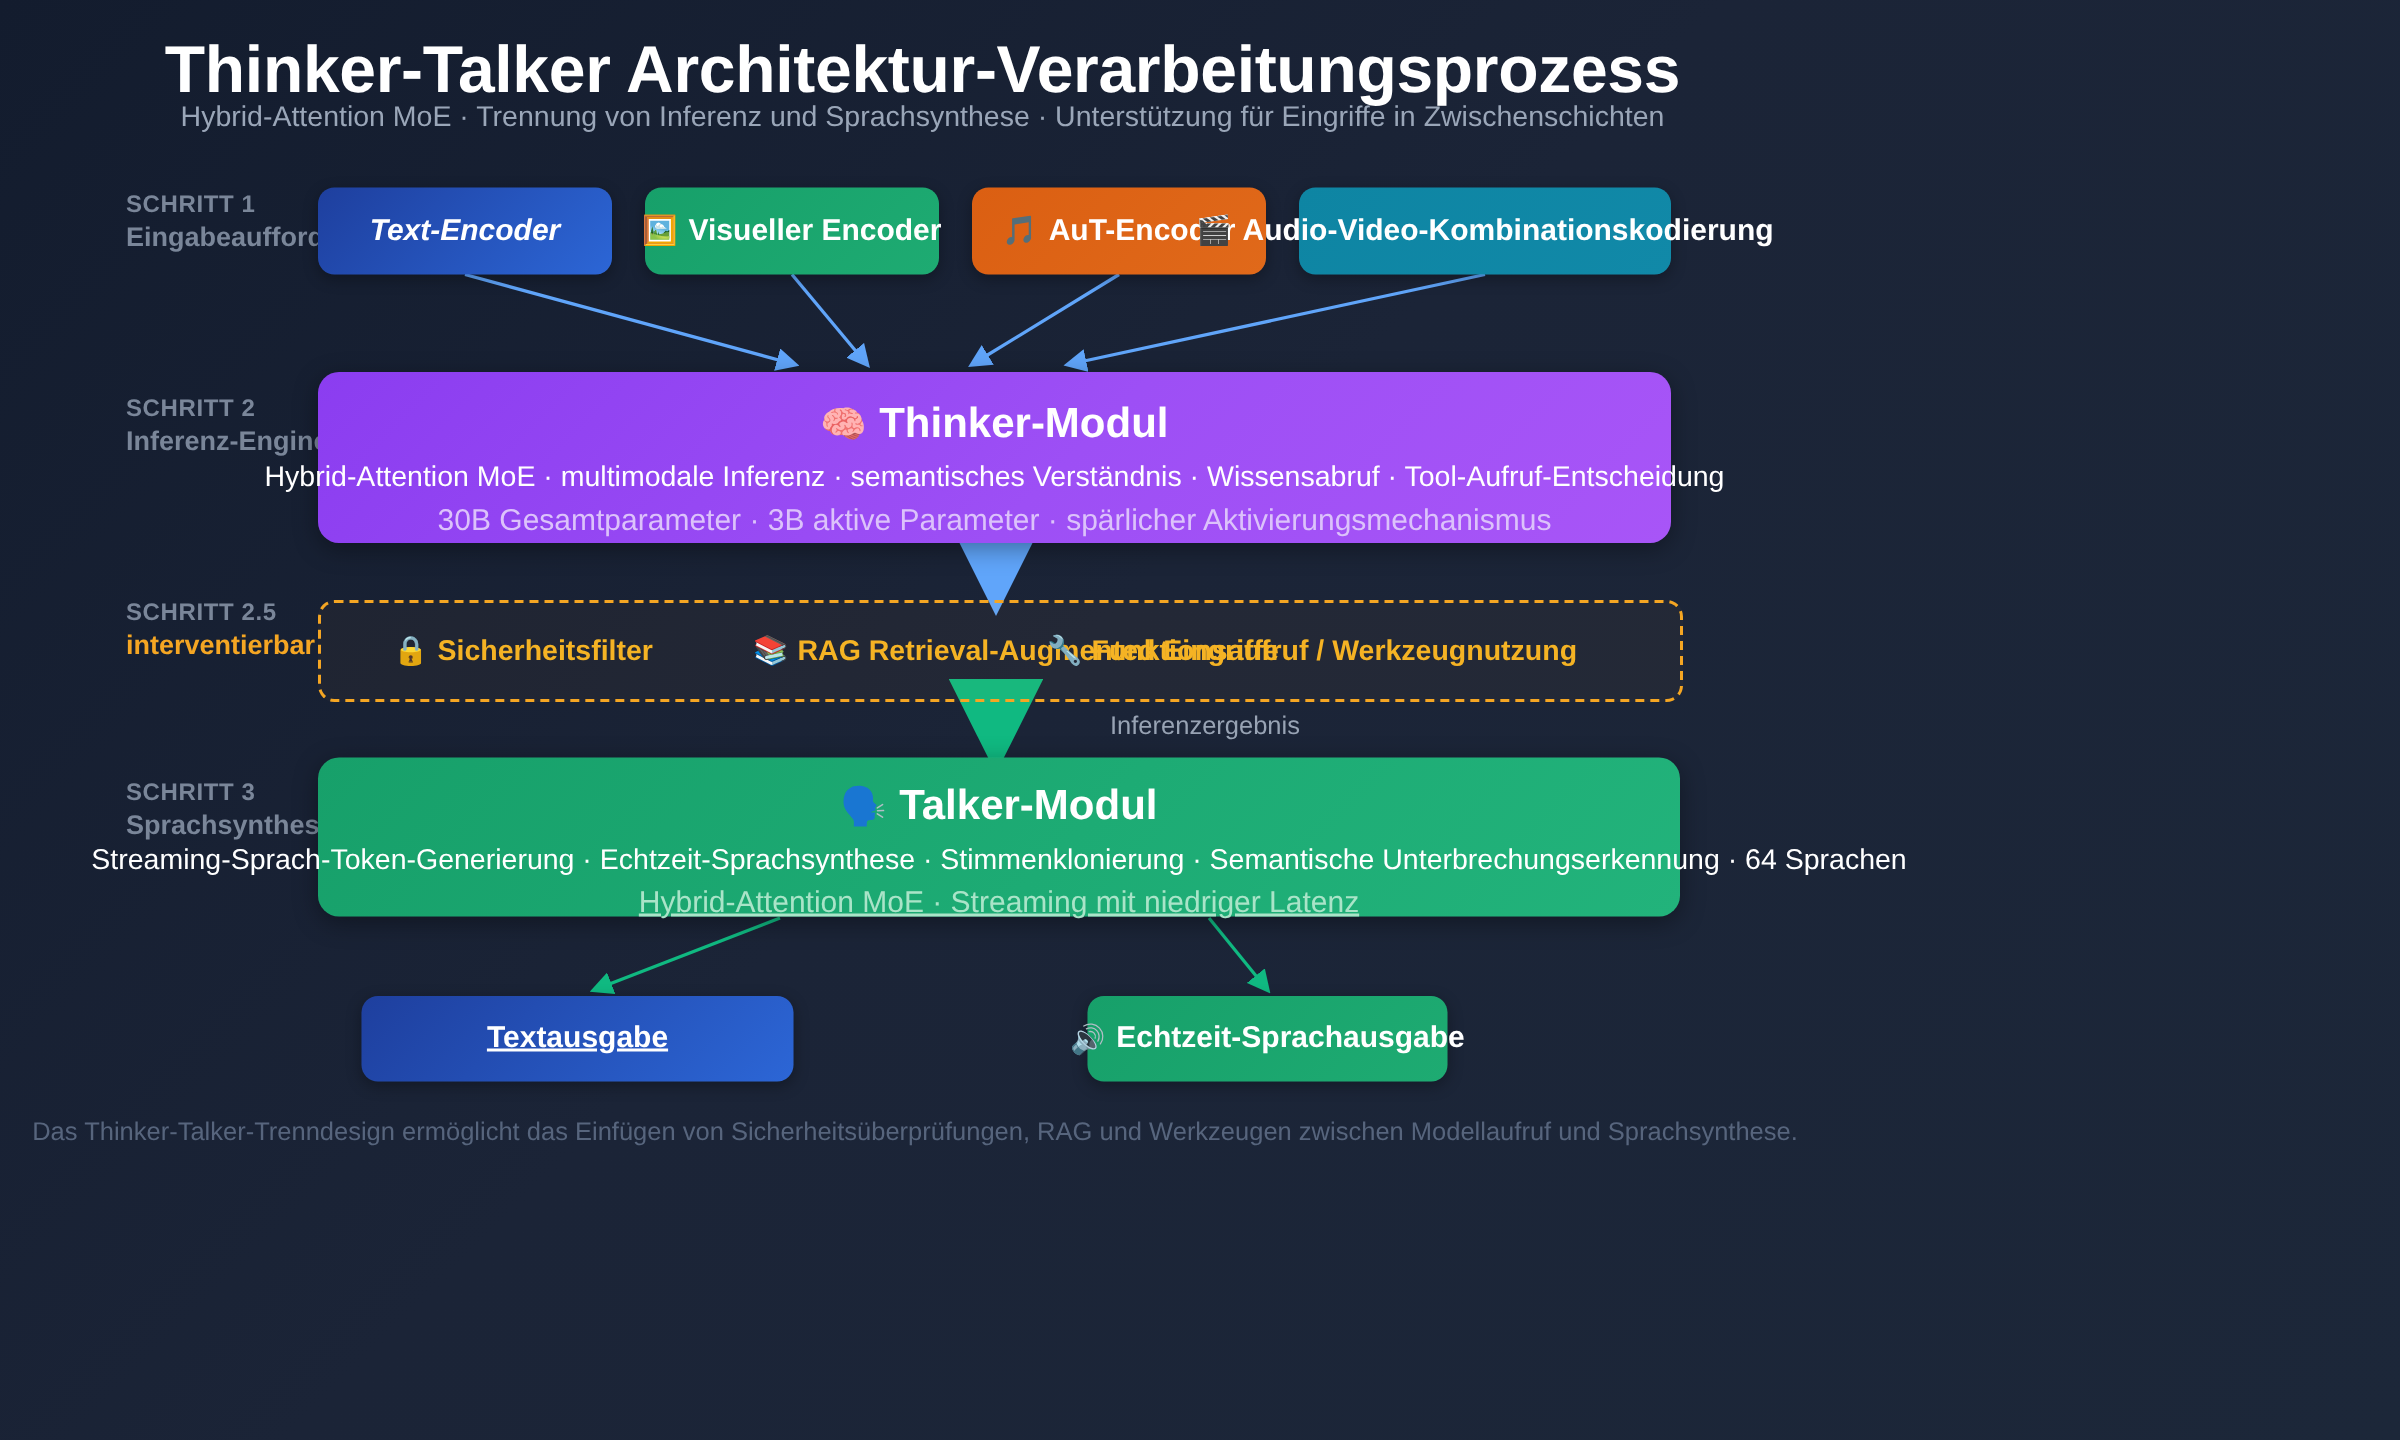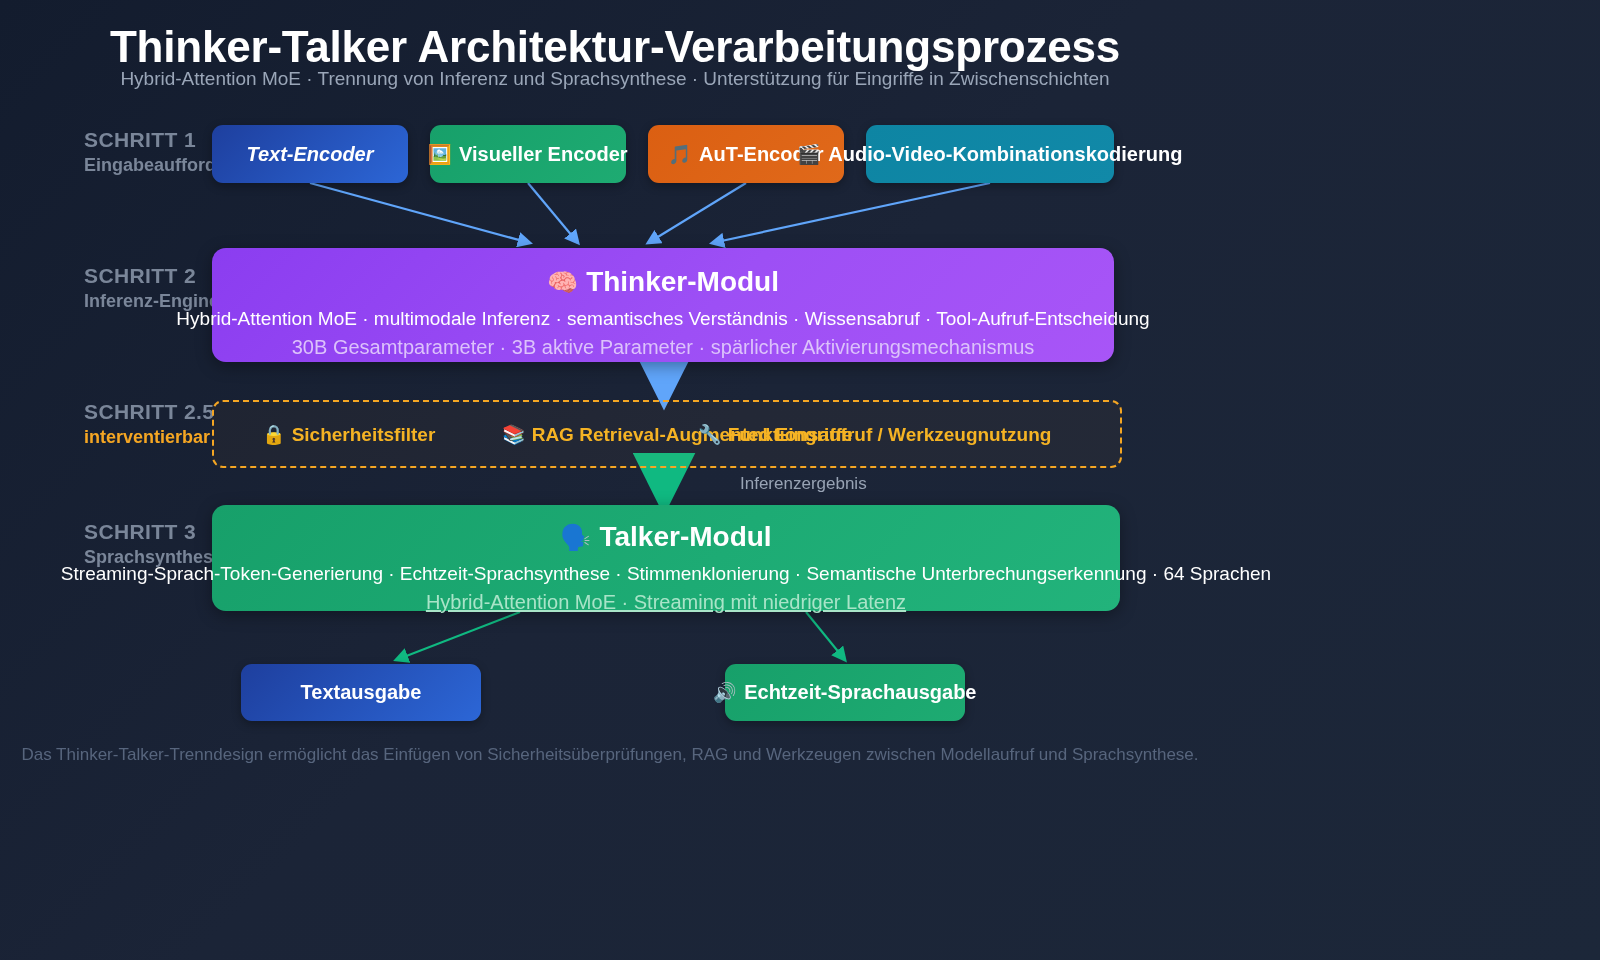--- a/index.html
+++ b/index.html
@@ -41,21 +41,21 @@
     color: #9aa6b8;
   }
 
   
   .steplab {
     position: absolute;
     z-index: 1;
     line-height: 1.32;
   }
   .steplab .num {
-    font-size: 21px;
+    font-size: 16px;
     font-weight: bold;
     color: #7a8699;
     letter-spacing: 0.4px;
     white-space: nowrap;
   }
   .steplab .sub {
     font-size: 18px;
     font-weight: bold;
     color: #7a8699;
     white-space: nowrap;
@@ -271,21 +271,21 @@
   <div class="edgelabel" style="left:740px; top:474px;">Inferenzergebnis</div>
 
   <div class="module" id="talker" style="left:212px; top:505px; width:908px; height:106px;">
     <div class="mtitle" style="top:16px;">
       <span class="emj">🗣️</span><span>Talker-Modul</span>
     </div>
     <div class="mfeat" style="top:58px;">Streaming-Sprach-Token-Generierung · Echtzeit-Sprachsynthese · Stimmenklonierung · Semantische Unterbrechungserkennung · 64 Sprachen</div>
     <div class="mmeta" style="top:86px;text-decoration:underline;">Hybrid-Attention MoE · Streaming mit niedriger Latenz</div>
   </div>
 
-  <div class="node out-text" style="left:241px; top:664px; width:240px; height:57px;">
+  <div class="node out-text" style="left:241px; top:664px; width:288px; height:57px;text-decoration:underline;">
     <span class="lbl">Textausgabe</span>
   </div>
 
   <div class="node out-speech" style="left:725px; top:664px; width:240px; height:57px;">
     <span class="emj">🔊</span>
     <span class="lbl">Echtzeit-Sprachausgabe</span>
   </div>
 
   <div class="footer">Das Thinker-Talker-Trenndesign ermöglicht das Einfügen von Sicherheitsüberprüfungen, RAG und Werkzeugen zwischen Modellaufruf und Sprachsynthese.</div>
 

